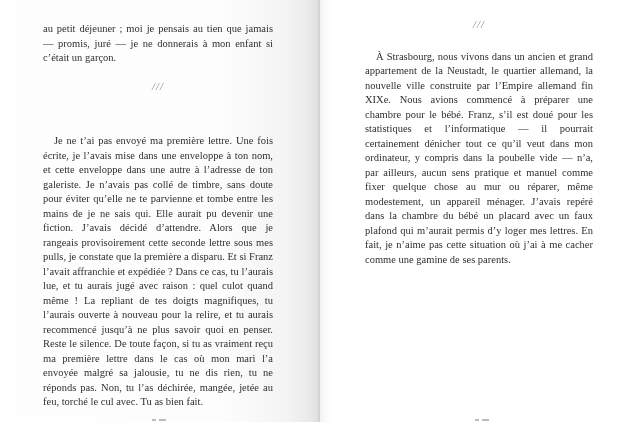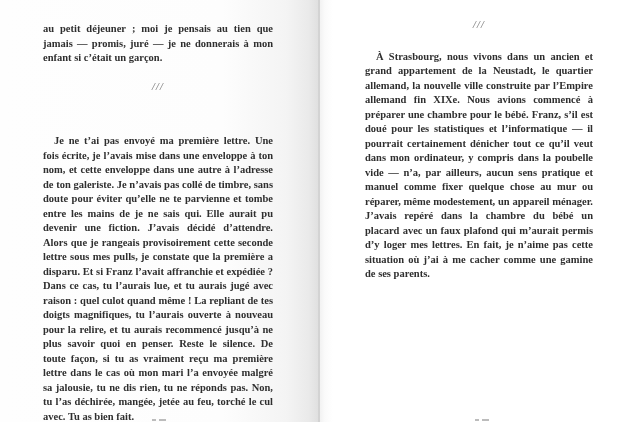--- a/index.html
+++ b/index.html
@@ -9,21 +9,20 @@
     height: 422px;
     overflow: hidden;
     background: #ffffff;
   }
   .spread {
     position: relative;
     width: 640px;
     height: 422px;
     background: #7f1d1d;
     font-family: "Liberation Serif", "DejaVu Serif", serif;
-    font-weight: bold;
   }
   .page {
     position: absolute;
     top: 0;
     height: 422px;
     box-sizing: border-box;
   }
   .page.left {
     left: 0;
     width: 318px;

